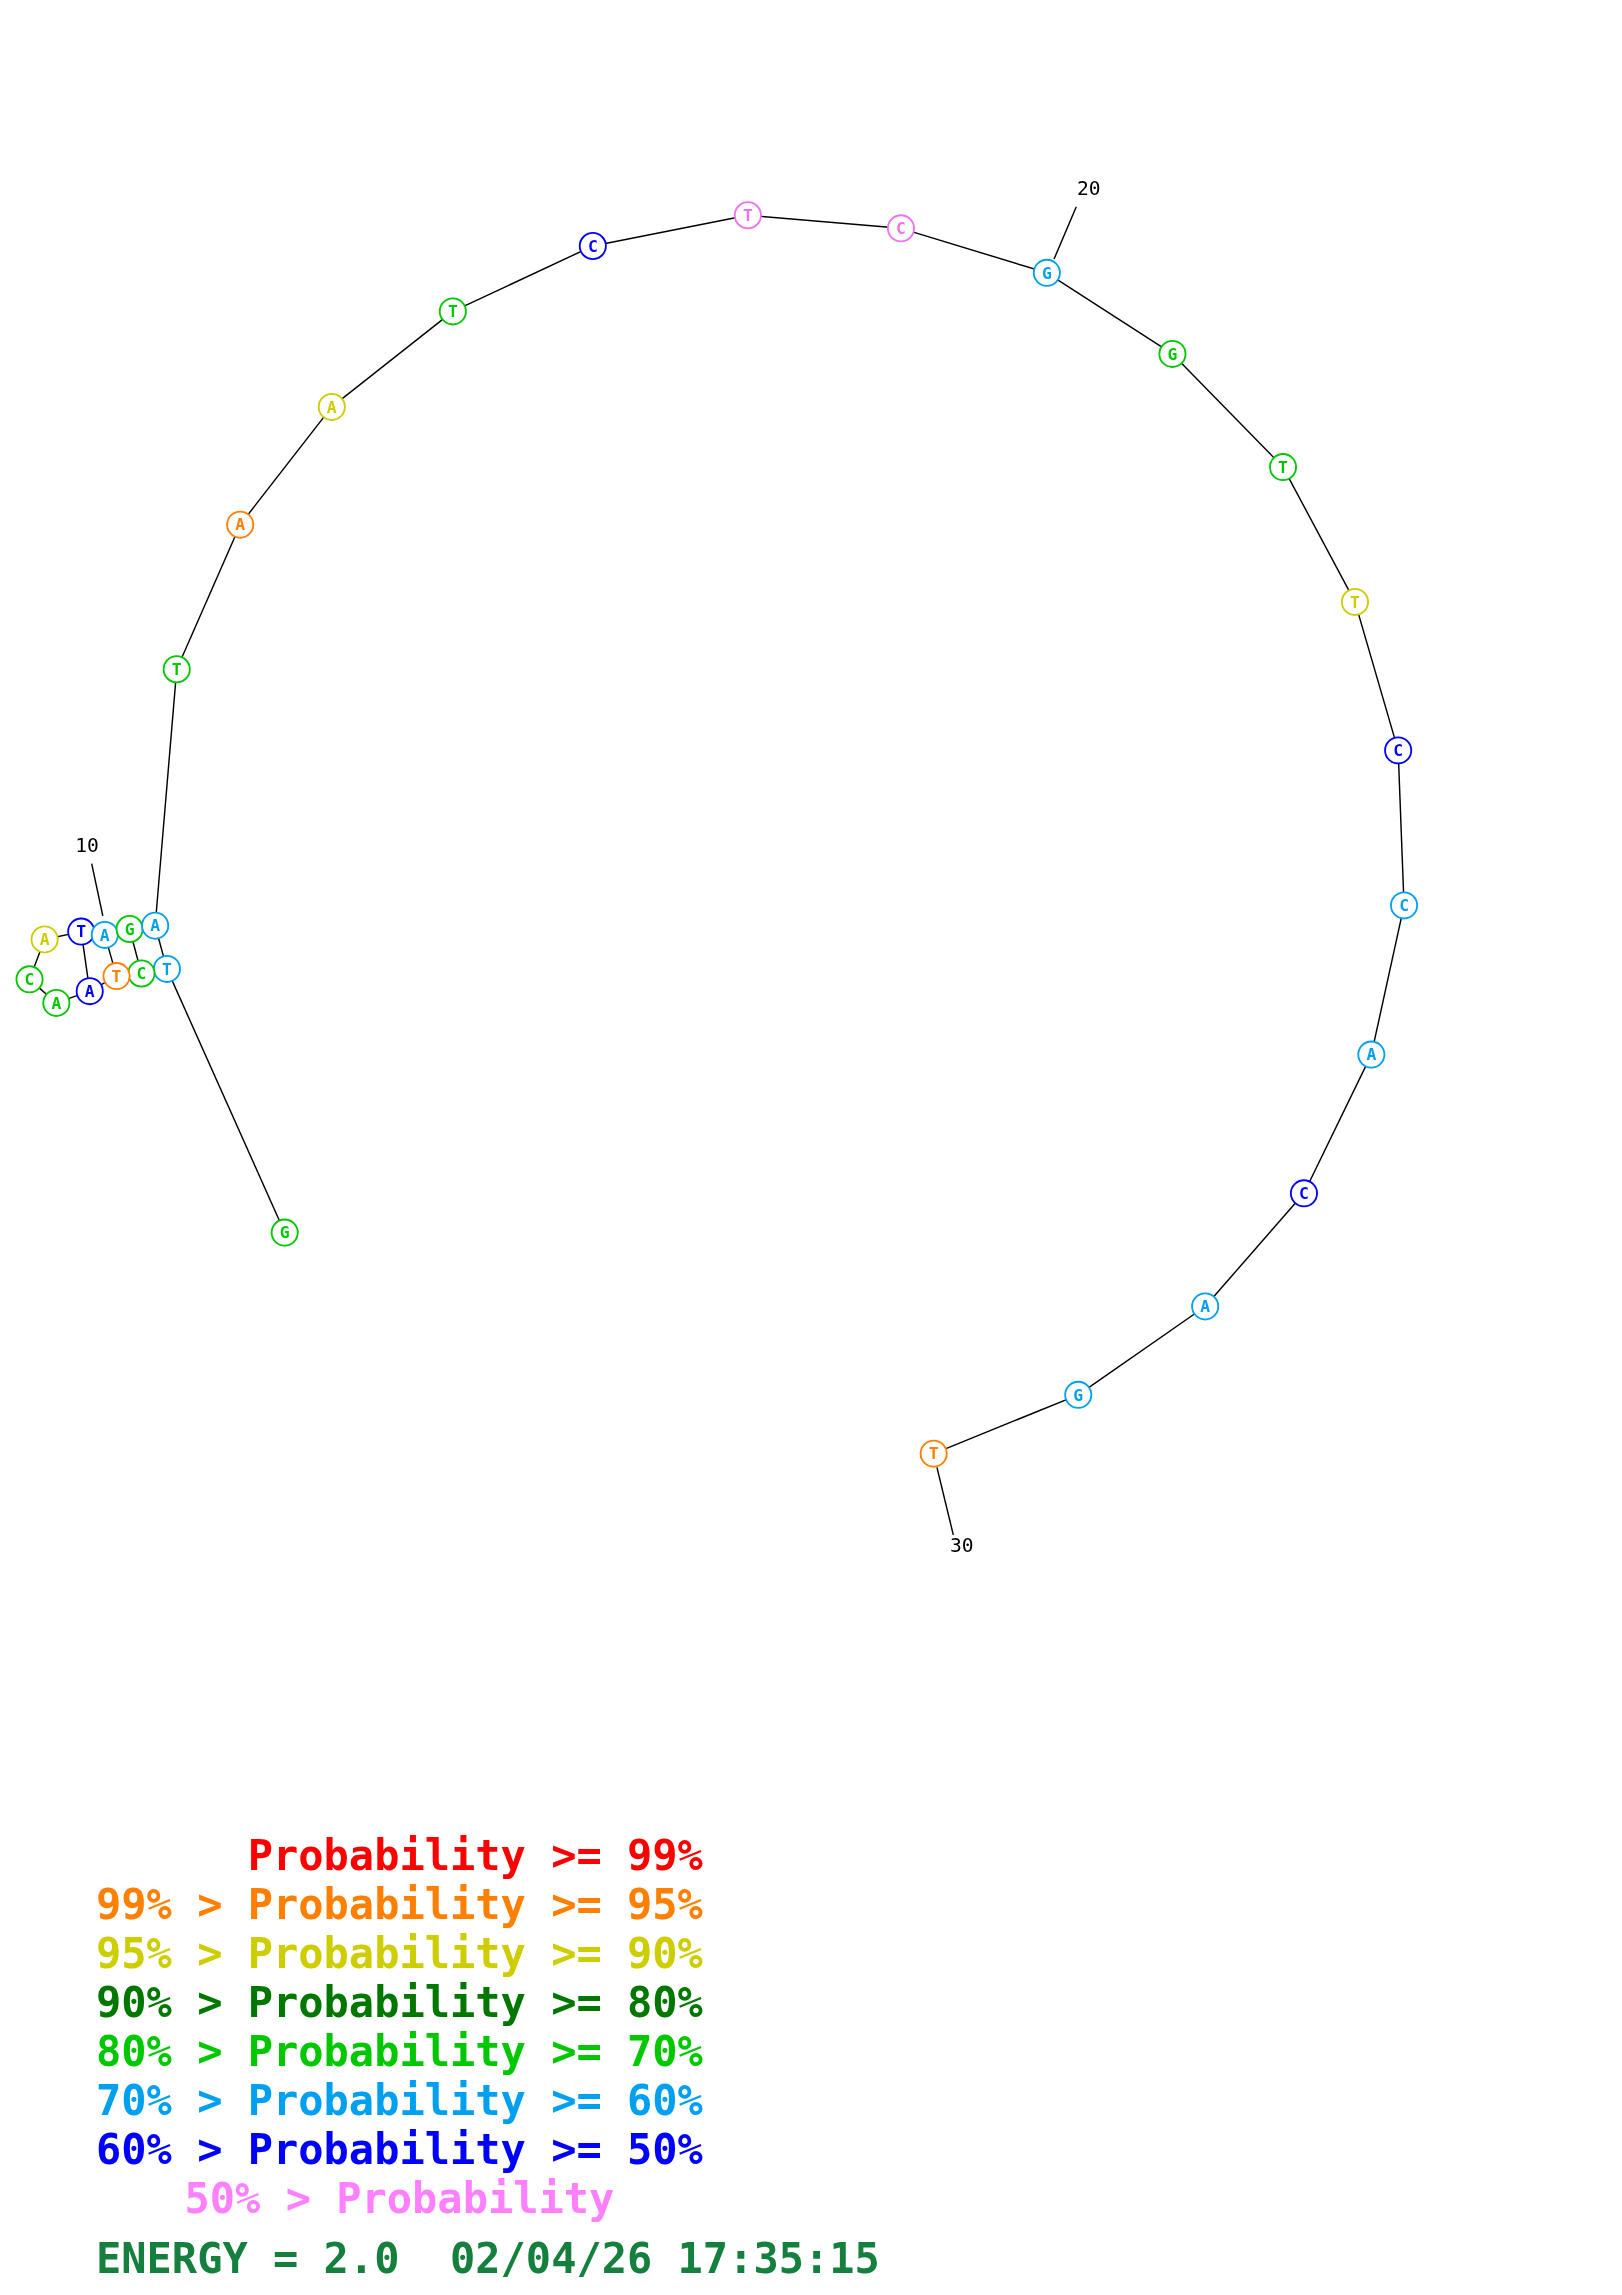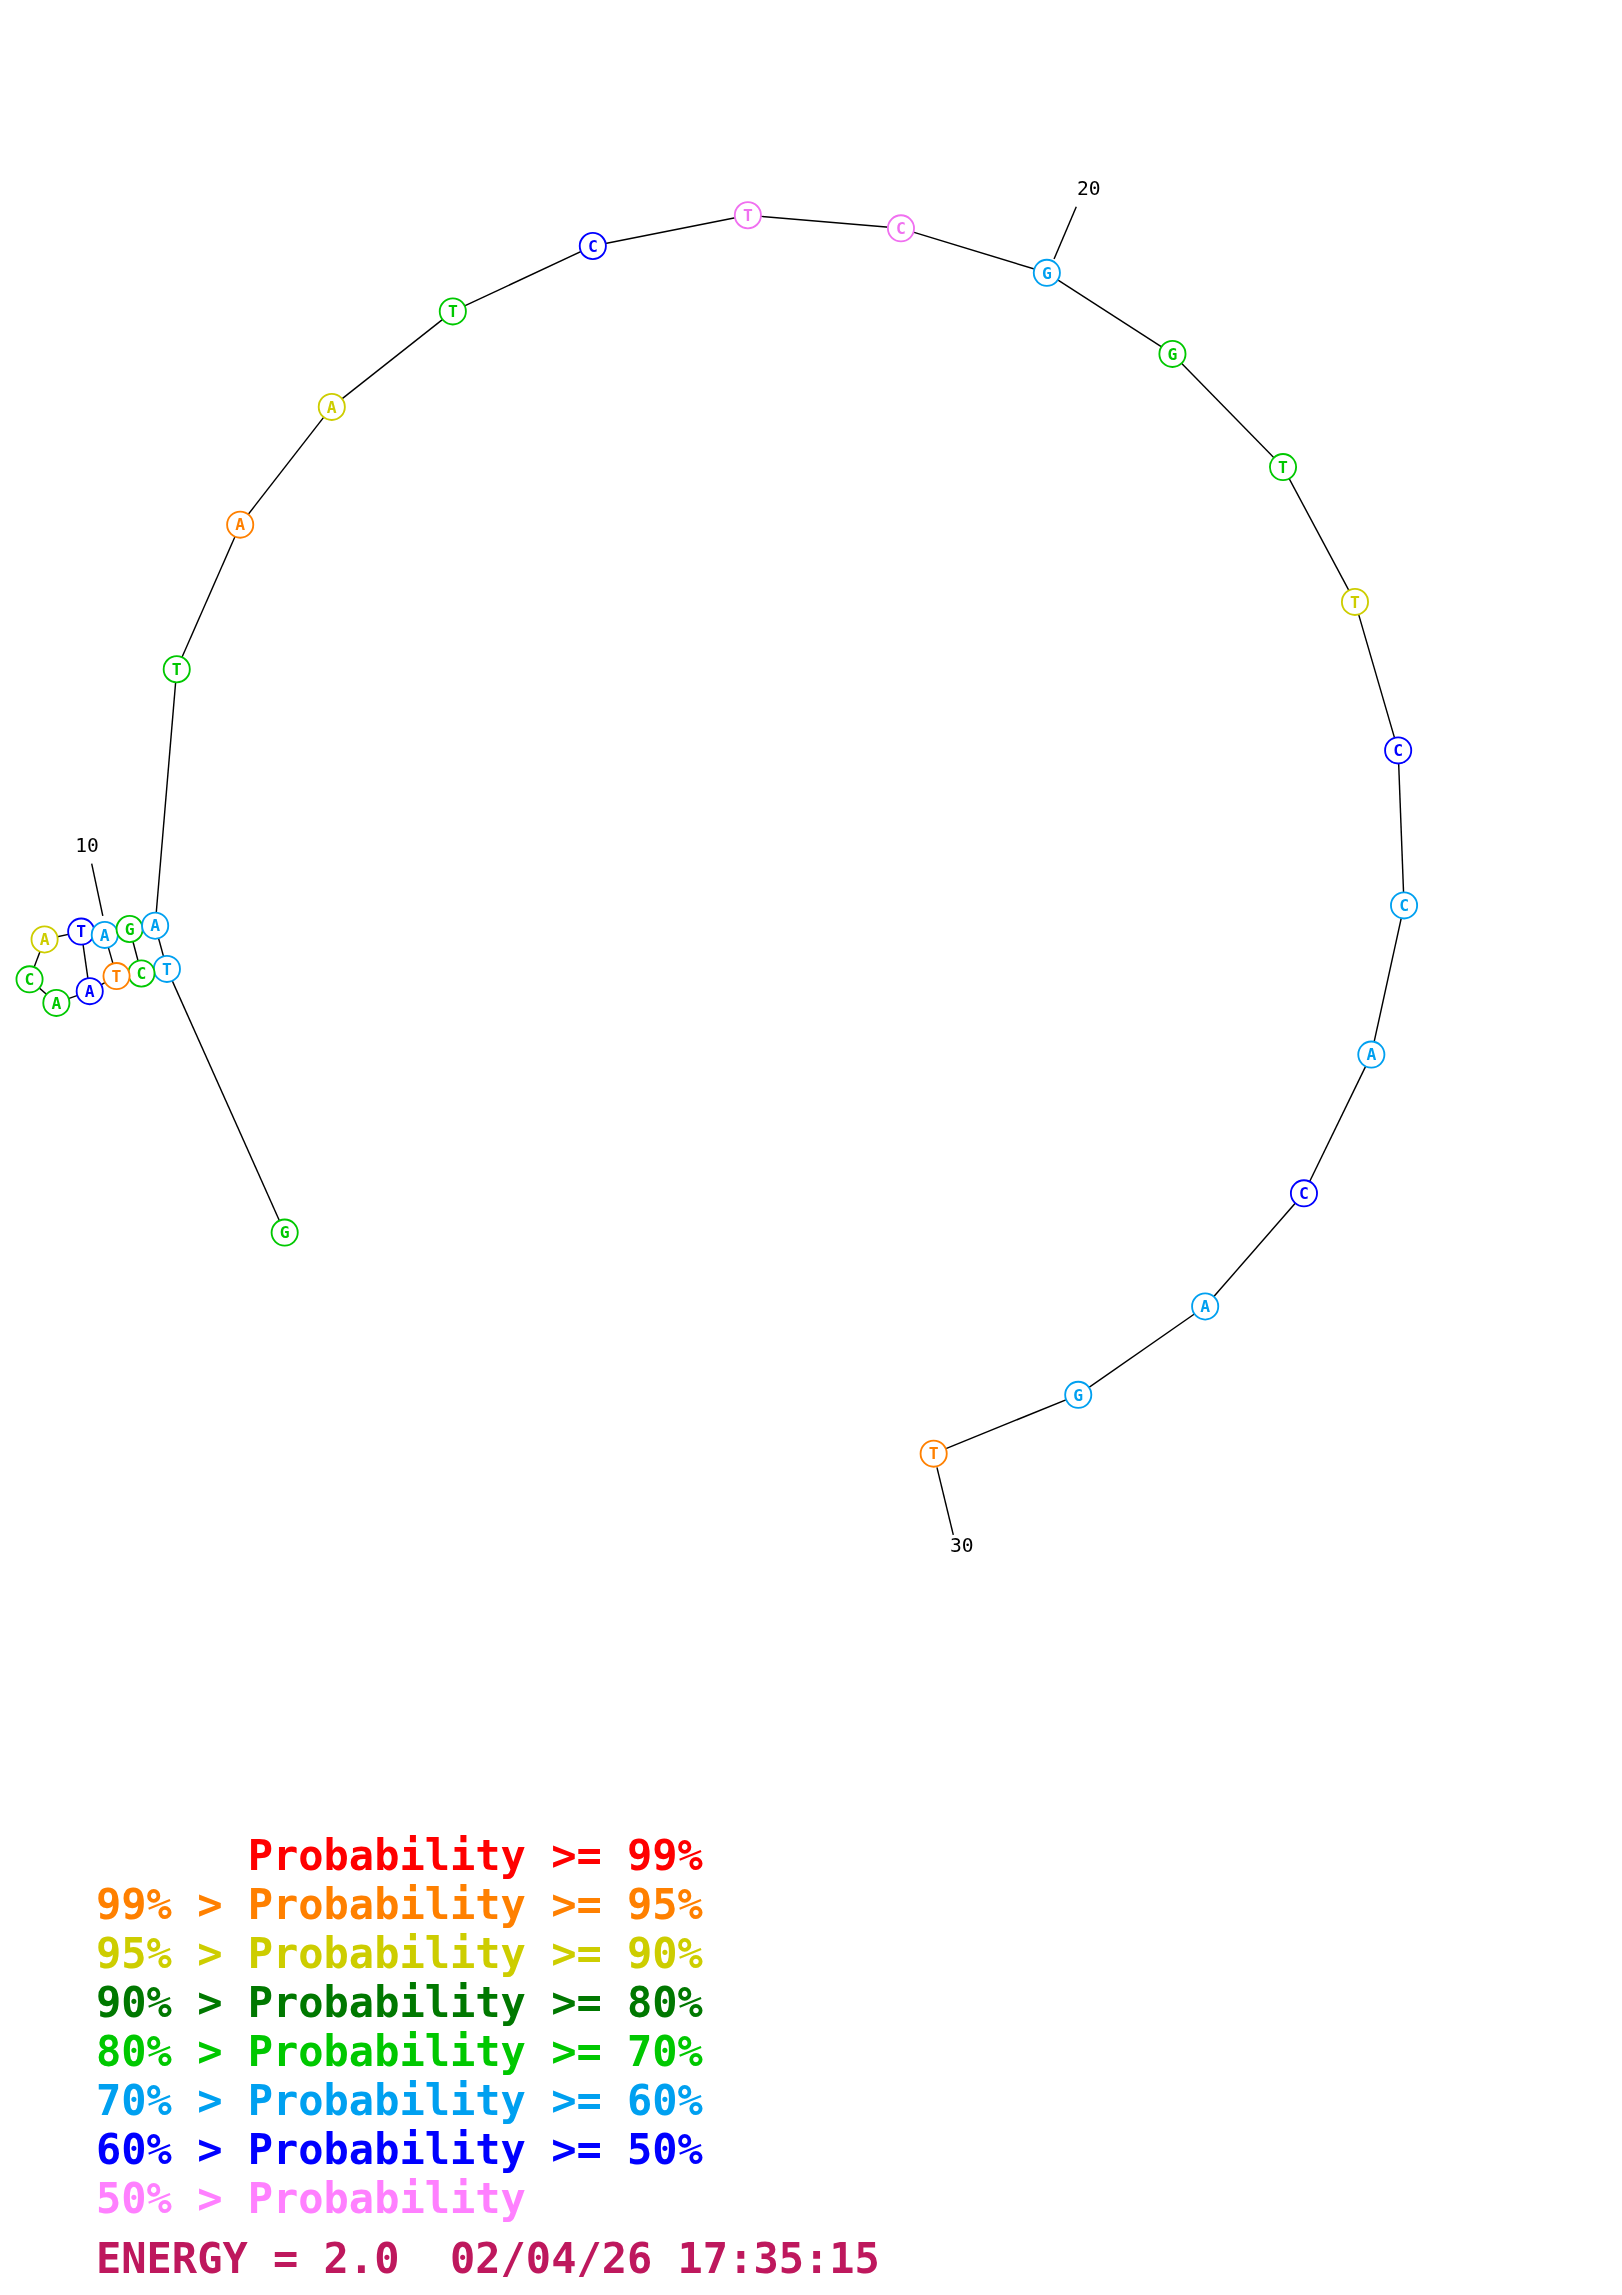--- a/index.html
+++ b/index.html
@@ -19,30 +19,31 @@
   }
   #legend {
     position: absolute;
     left: 96px;
     top: 1831px;
     font-family: "DejaVu Sans Mono", monospace;
     font-weight: bold;
     font-size: 42px;
     line-height: 49px;
     white-space: pre;
+    text-align: center;
   }
   .legend-line { white-space: pre; }
   #energy-line {
     position: absolute;
     left: 96px;
     top: 2234px;
     font-family: "DejaVu Sans Mono", monospace;
     font-weight: bold;
     font-size: 42px;
-    color: #be185d;
+    color: #15803d;
     white-space: pre;
   }
 </style>
 </head>
 <body>
 
 <div id="page">
   <svg id="structure-svg" viewBox="0 0 2479 3508" xmlns="http://www.w3.org/2000/svg">
       <line x1="435" y1="1884" x2="255" y2="1481" stroke="#000000" stroke-width="2.2"></line>
       <line x1="255" y1="1481" x2="216" y2="1488" stroke="#000000" stroke-width="2.2"></line>

